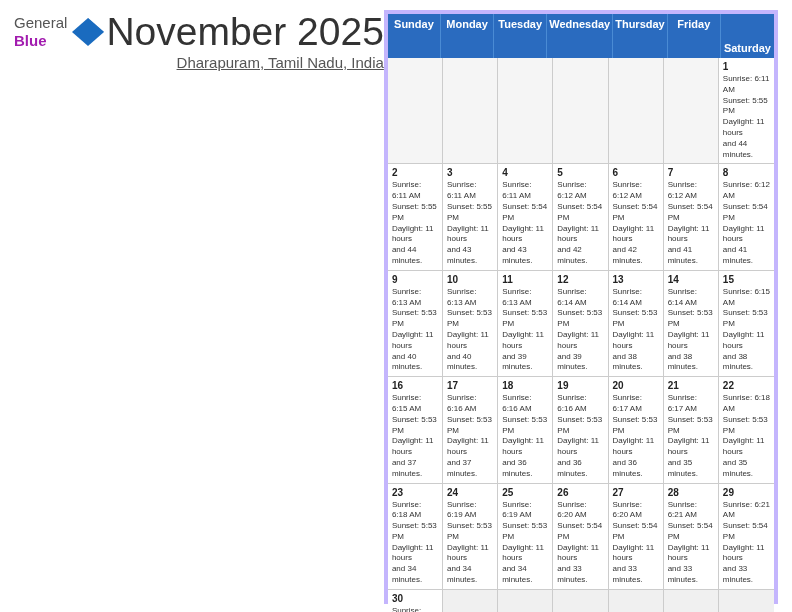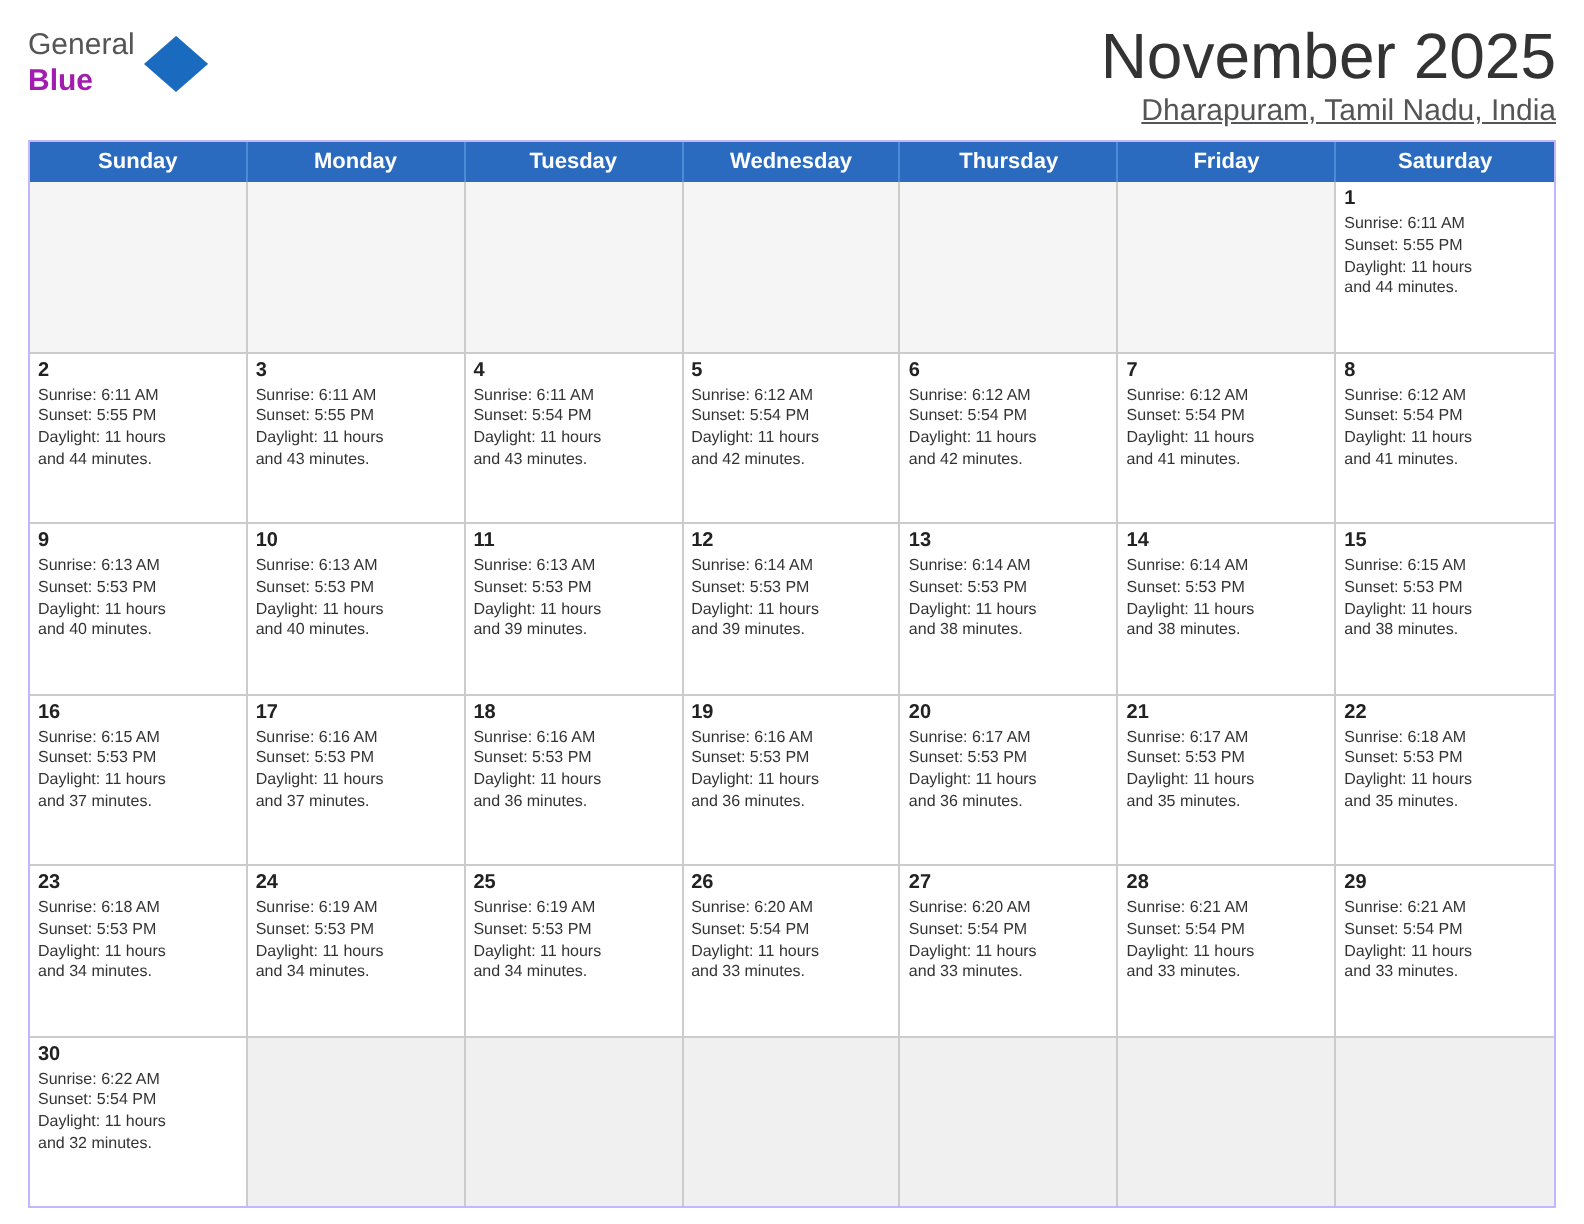--- a/index.html
+++ b/index.html
@@ -7,67 +7,66 @@
       width: 792px;
       height: 612px;
       font-family: Arial, sans-serif;
       background: #fff;
       overflow: hidden;
     }
     .page {
       width: 792px;
       height: 612px;
       display: flex;
-      flex-direction: column;
       padding: 10px 14px 8px 14px;
     }
     .header {
       display: flex;
       justify-content: space-between;
       align-items: flex-start;
       margin-bottom: 6px;
     }
     .logo {
       display: flex;
       align-items: center;
       margin-top: 4px;
     }
     .title-block {
       text-align: right;
     }
     .month-title {
-      font-size: 32px;
+      font-size: 39px;
       color: #333;
       font-weight: normal;
     }
     .location {
       font-size: 15px;
       color: #555;
       text-decoration: underline;
     }
     .calendar {
       flex: 1;
       display: flex;
       flex-direction: column;
-      border: 1px solid #c4b5fd;
+      border: 4px solid #c4b5fd;
     }
     .cal-header {
       display: grid;
       grid-template-columns: repeat(7, 1fr);
       background: #2a6bbf;
     }
     .cal-header-cell {
       color: #fff;
       font-size: 11px;
       font-weight: bold;
       text-align: center;
       padding: 4px 2px;
       border-right: 1px solid #4a8bd4;
     }
-    .cal-header-cell:last-child { border-right: none; }
+    .cal-header-cell:last-child { border-right: none; margin-top: 24px; }
     .cal-body {
       flex: 1;
       display: flex;
       flex-direction: column;
     }
     .cal-row {
       display: grid;
       grid-template-columns: repeat(7, 1fr);
       flex: 1;
       border-top: 1px solid #ccc;

